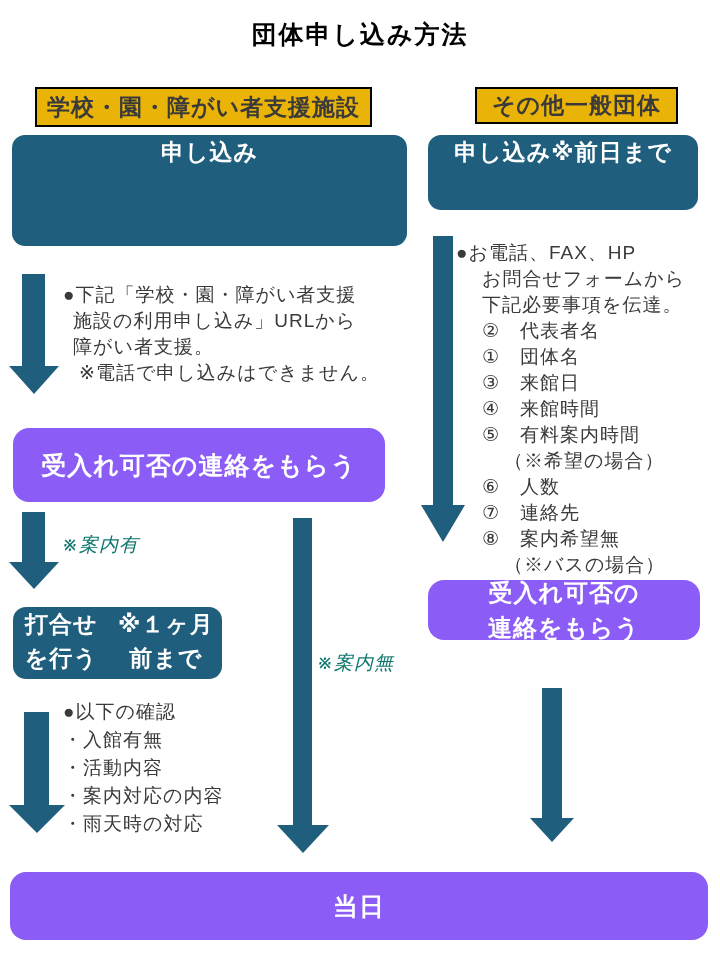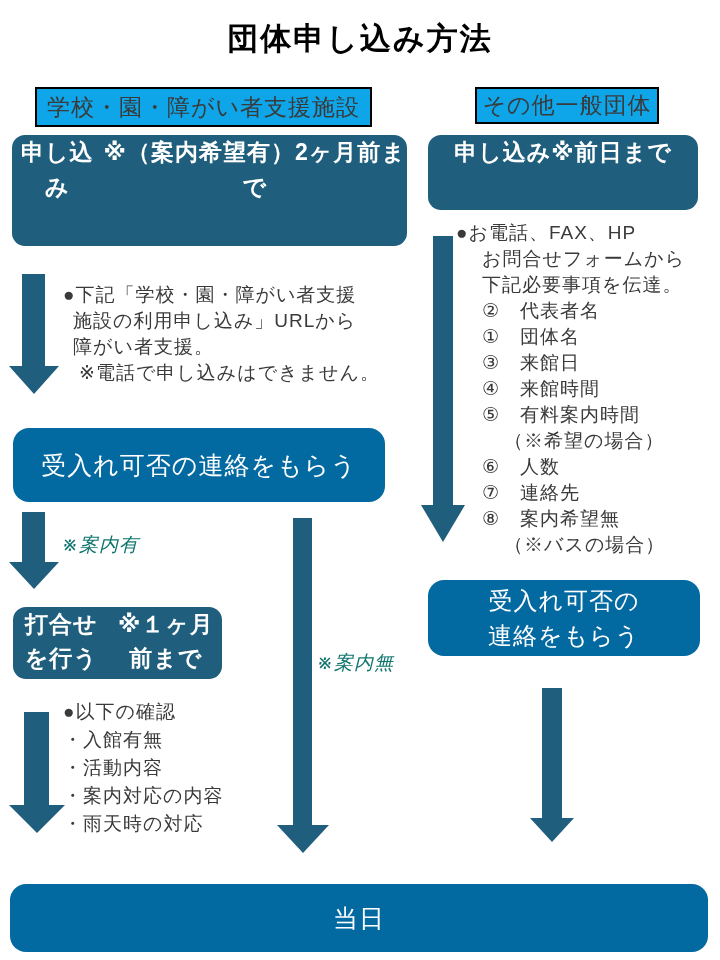--- a/index.html
+++ b/index.html
@@ -4,82 +4,81 @@
 <style>
   * { margin:0; padding:0; box-sizing:border-box; }
   html,body { background:#ffffff; }
   body { font-family:"Liberation Sans","DejaVu Sans",sans-serif; }
   .canvas {
     position:relative; width:720px; height:960px; background:#ffffff;
     overflow:hidden; margin:0 auto;
   }
   .title {
     position:absolute; left:0; top:18px; width:720px;
-    text-align:center; font-size:31px; font-weight:700; color:#000000;
+    text-align:center; font-size:25px; font-weight:700; color:#000000;
     letter-spacing:2px;
   }
   .lblbox {
-    position:absolute; background:#0ea5e9; border:2px solid #000000;
+    position:absolute; background:#eab308; border:2px solid #000000;
     color:#3a3a3a; font-size:23px; display:flex; align-items:center;
-    justify-content:center; letter-spacing:1px;
+    justify-content:center; letter-spacing:1px;font-weight:bold;
   }
   .lbl-left  { left:35px;  top:87px; width:337px; height:40px; }
-  .lbl-right { left:475px; top:87px; width:184px; height:37px; }
+  .lbl-right { left:475px; top:87px; width:203px; height:37px; }
   .bluebox {
     position:absolute; background:#1F5E7C; color:#ffffff; font-weight:700;
     border-radius:13px; text-align:center; display:flex; flex-direction:row;
     justify-content:center; font-size:23px; line-height:35px; letter-spacing:1px;
   }
   .box-apply-left   { left:12px;  top:135px; width:395px; height:111px; }
   .box-apply-right  { left:428px; top:135px; width:270px; height:75px;  }
   .box-meeting      { left:13px;  top:607px; width:209px; height:72px; line-height:34px; }
   .orangebox {
-    position:absolute; background:#0369a1; color:#ffffff; font-weight:400;
+    position:absolute; background:#8b5cf6; color:#ffffff; font-weight:700;
     border-radius:16px; text-align:center; display:flex; flex-direction:column;
     justify-content:center; font-size:25px; letter-spacing:1px;
   }
   .box-accept-left  { left:13px;  top:428px; width:372px; height:74px; }
-  .box-accept-right { left:428px; top:580px; width:272px; height:76px; font-size:24px; line-height:35px; }
-  .box-day          { left:10px;  top:872px; width:698px; height:68px;margin-top:12px; }
+  .box-accept-right { left:428px; top:580px; width:272px; height:60px; font-size:24px; line-height:35px; }
+  .box-day          { left:10px;  top:872px; width:698px; height:68px; }
   .shaft { position:absolute; background:#1F5E7C; }
   .head  { position:absolute; width:0; height:0;
            border-left-style:solid; border-right-style:solid;
            border-left-color:transparent; border-right-color:transparent;
            border-top-style:solid; border-top-color:#1F5E7C; }
   .note {
     position:absolute; color:#3a3a3a; font-size:19px; letter-spacing:1px;
     white-space:nowrap;
   }
   .note .tl { line-height:26px; }
   .note-apply-left    { left:63px;  top:282px; }
   .note-apply-left .i1{ padding-left:10px; }
   .note-apply-left .i2{ padding-left:16px; }
   .note-meeting       { left:63px;  top:698px; }
   .note-meeting .tl   { line-height:28px; }
-  .note-apply-right   { left:456px; top:220px; }
+  .note-apply-right   { left:456px; top:240px; }
   .note-apply-right .tl { line-height:26px; }
   .note-apply-right .r1 { padding-left:26px; }
   .note-apply-right .r2 { padding-left:48px;font-family:Liberation Serif, serif; }
   .branch-label { position:absolute; color:#0f766e; font-size:19px; letter-spacing:1px; white-space:nowrap;font-style:italic; }
   .lab-guide-yes { left:62px;  top:532px; }
   .lab-guide-no  { left:317px; top:650px; }
 </style>
 </head>
 <body>
 
 <div class="canvas">
 
   <div class="title">団体申し込み方法</div>
 
   <div class="lblbox lbl-left">学校・園・障がい者支援施設</div>
   <div class="lblbox lbl-right">その他一般団体</div>
 
   <div class="bluebox box-apply-left">
     <div>申し込み</div>
-    <div>※（案内希望有）2ヶ月前まで</div>
   </div>
 
   <div class="bluebox box-apply-right">
     <div>申し込み</div>
     <div>※前日まで</div>
   </div>
 
   <div class="shaft" style="left:22px; top:274px; width:23px; height:92px;"></div>
   <div class="head" style="left:9px; top:366px; border-left-width:25px; border-right-width:25px; border-top-width:28px;"></div>
 

